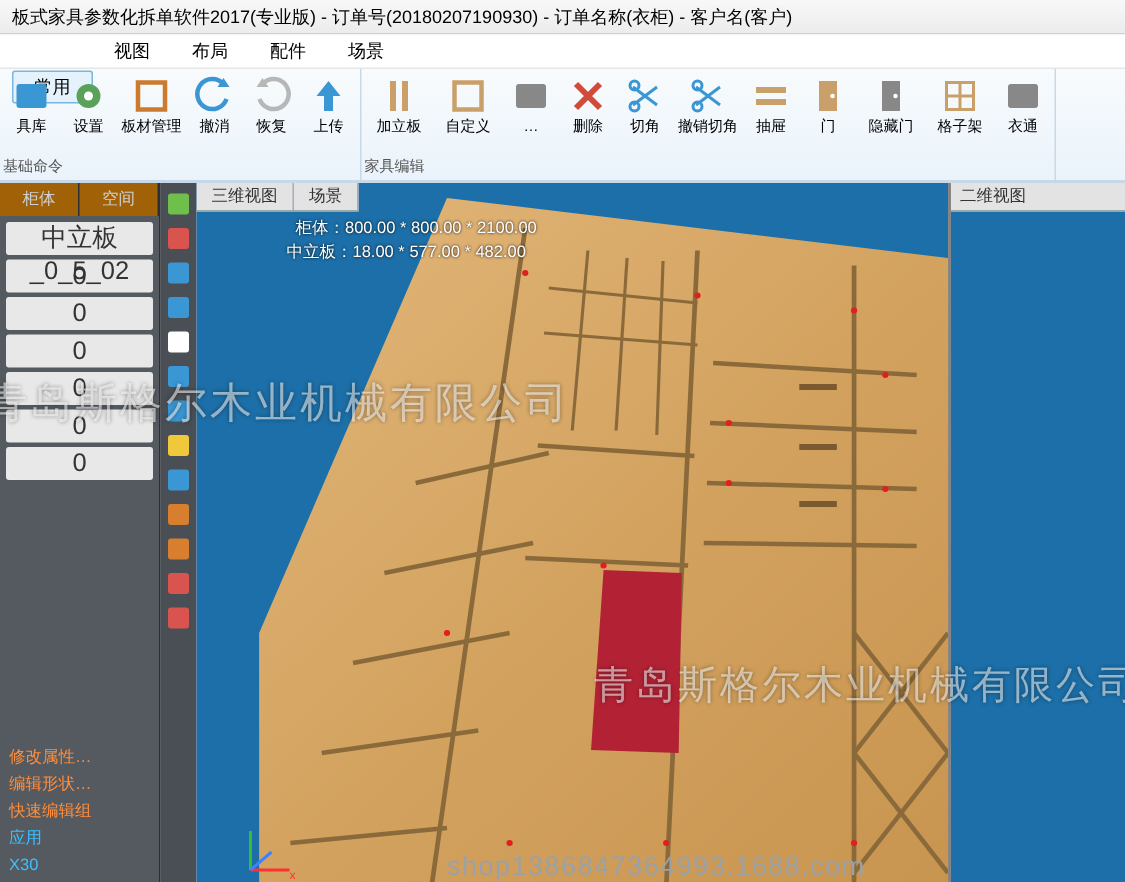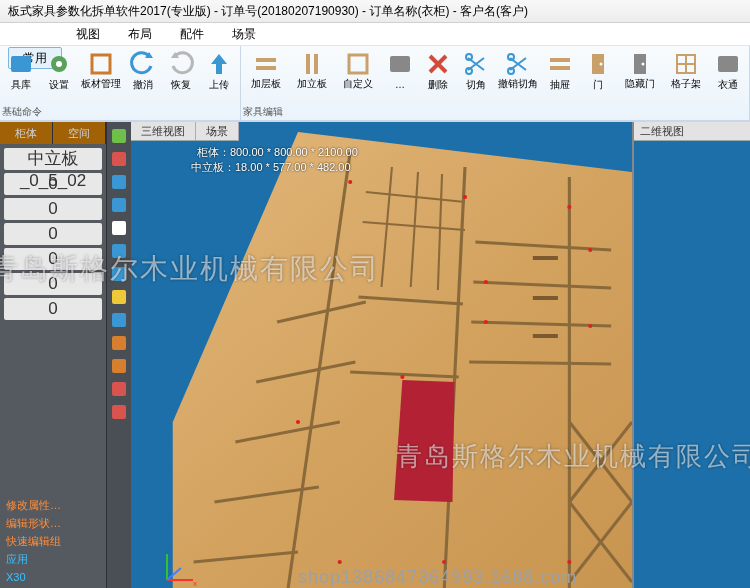--- a/index.html
+++ b/index.html
@@ -6,21 +6,21 @@
   .title-bar{height:22px;line-height:22px;background:linear-gradient(#f8f8f8,#ececec);border-bottom:1px solid #d0d0d0;padding-left:8px;white-space:nowrap;overflow:hidden;}
   .menu-strip{height:22px;background:#fff;display:flex;align-items:center;padding-left:8px;border-bottom:1px solid #e6e6e6;}
   .menu-item{padding:0 14px;height:20px;line-height:20px;border-radius:2px;}
   .menu-item.active{background:#e6f2fb;border:1px solid #7bb6e0;margin-top:48px;}
   .ribbon{height:74px;background:linear-gradient(#f8fbfd,#eaf3fb);border-bottom:2px solid #c8d8e6;display:flex;align-items:stretch;}
   .ribbon-group{border-right:1px solid #c8d8e6;padding:2px 2px 0 2px;display:flex;flex-direction:column;justify-content:space-between;}
   .ribbon-row{display:flex;}
   .ribbon-btn{width:38px;display:flex;flex-direction:column;align-items:center;justify-content:flex-start;padding-top:2px;cursor:pointer;}
   .ribbon-btn .ico{width:28px;height:28px;display:flex;align-items:center;justify-content:center;}
   .ribbon-btn .lbl{font-size:10px;line-height:11px;margin-top:1px;white-space:nowrap;}
-  .ribbon-btn.wide{width:46px;font-family:Liberation Mono, monospace;}
+  .ribbon-btn.wide{width:46px;}
   .ribbon-group-title{font-size:10px;color:#555;height:14px;line-height:12px;}
   .workspace{display:flex;height:470px;width:750px;position:relative;}
   
   .left-panel{width:106px;background:#555a60;color:#ccd1d6;display:flex;flex-direction:column;border-right:1px solid #2c2f33;}
   .left-tabs{height:22px;background:#a16207;display:flex;}
   .left-tabs span{flex:1;text-align:center;line-height:22px;border-right:1px solid #2c2f33;font-size:11px;}
   .left-list{padding:4px;}
   .left-list .row{height:22px;line-height:22px;margin-bottom:3px;background:#e8e8e8;color:#333;border-radius:2px;text-align:center;font-size:17px;}
   .left-actions{margin-top:auto;padding:6px;font-size:11px;color:#ff8d3a;line-height:18px;}
   .left-actions .blue{color:#3ac0ff;}
@@ -114,29 +114,20 @@
           <span class="lbl">上传</span>
         </div>
       </div>
       <div class="ribbon-group-title">基础命令</div>
     </div>
     <div class="ribbon-group">
       <div class="ribbon-row">
         <div class="ribbon-btn wide">
           <span class="ico">
             <svg width="28" height="28" viewBox="0 0 28 28">
-              <rect x="4" y="8" width="20" height="4" fill="#caa06a"></rect>
-              <rect x="4" y="16" width="20" height="4" fill="#caa06a"></rect>
-            </svg>
-          </span>
-          <span class="lbl">加层板</span>
-        </div>
-        <div class="ribbon-btn wide">
-          <span class="ico">
-            <svg width="28" height="28" viewBox="0 0 28 28">
               <rect x="8" y="4" width="4" height="20" fill="#caa06a"></rect>
               <rect x="16" y="4" width="4" height="20" fill="#caa06a"></rect>
             </svg>
           </span>
           <span class="lbl">加立板</span>
         </div>
         <div class="ribbon-btn wide">
           <span class="ico">
             <svg width="28" height="28" viewBox="0 0 28 28">
               <rect x="5" y="5" width="18" height="18" fill="none" stroke="#caa06a" stroke-width="3"></rect>

